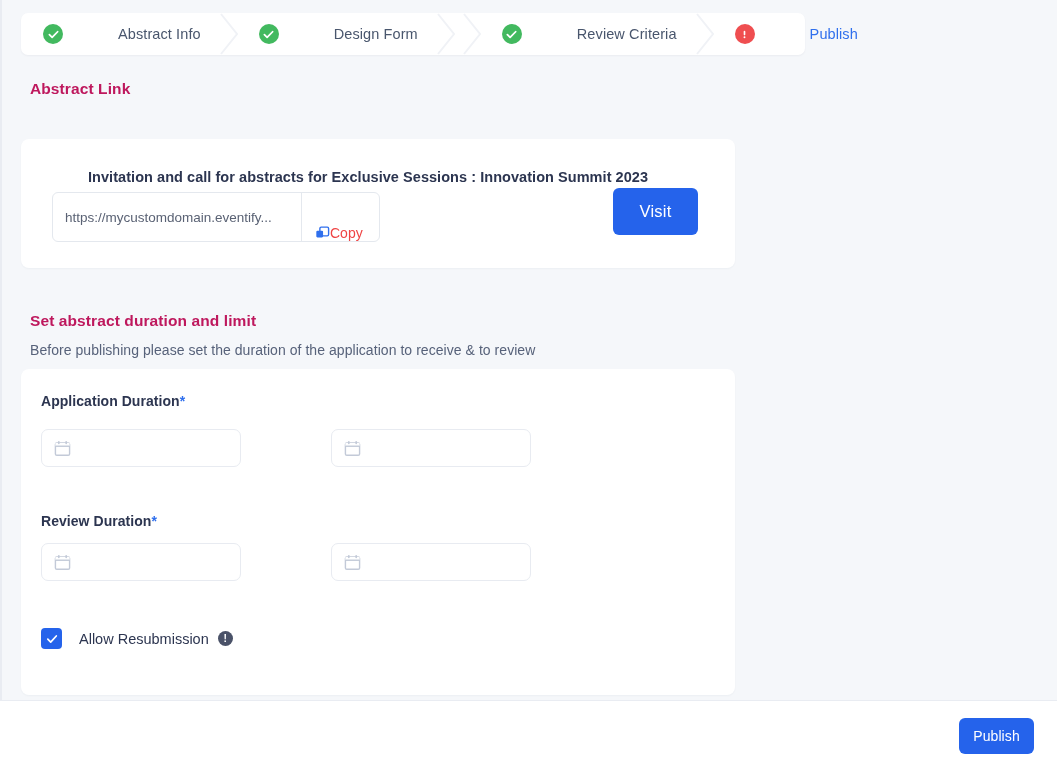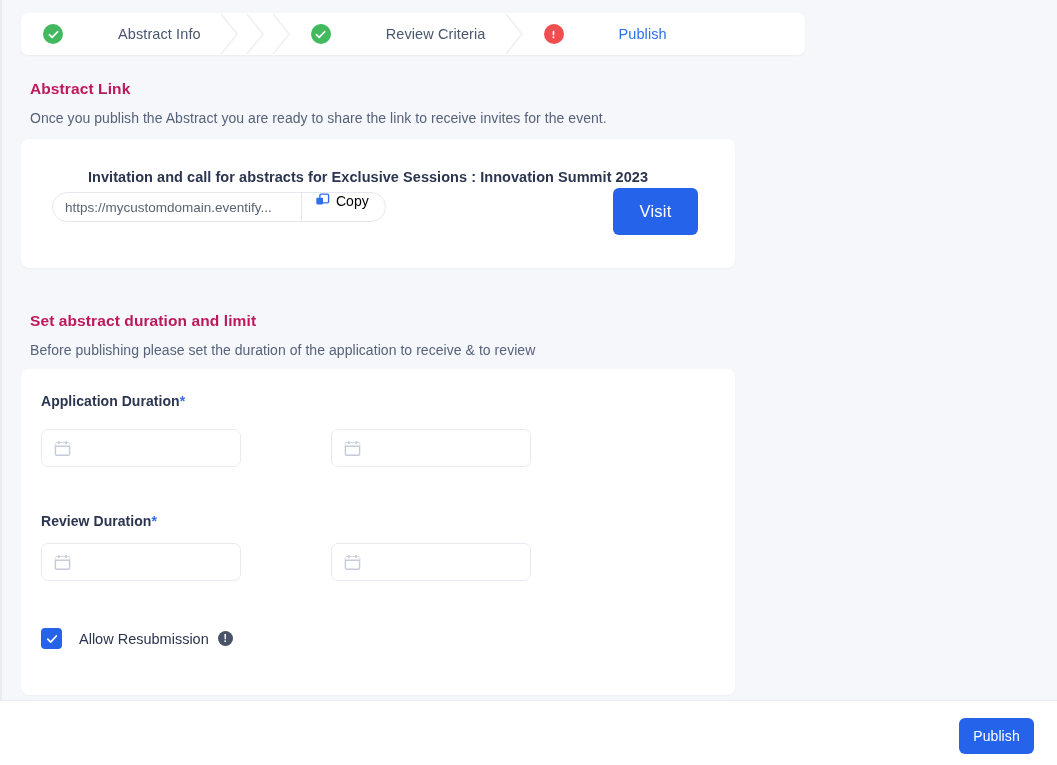--- a/index.html
+++ b/index.html
@@ -100,50 +100,50 @@
     left: 31px; top: 30px;
     font-size: 14.5px;
     font-weight: bold;
     color: #2c3550;
     letter-spacing: 0.05px;
     margin-left: 36px;
   }
   .url-group {
     position: absolute;
     left: 31px; top: 53px;
-    height: 30px;
+    height: 50px;
     display: flex;
     align-items: stretch;
     border: 1px solid #e4e8ee;
-    border-radius: 16px;
+    border-radius: 6px;
     overflow: hidden;
     background: #fff;
   }
   .url-input {
     width: 248px;
     border: none;
     outline: none;
     background: transparent;
     font-family: "Liberation Sans", sans-serif;
     font-size: 13.5px;
     color: #5a6274;
     padding: 0 12px;
     text-overflow: ellipsis;
     white-space: nowrap;
     overflow: hidden;
   }
   .url-divider { width: 1px; background: #e4e8ee; }
   .copy-btn {
-    display: flex; align-items: flex-start; gap: 6px;
+    display: flex; align-items: flex-end; gap: 0;
     padding: 0 16px 0 13px;
     border: none; background: transparent;
     cursor: pointer;
     font-family: "Liberation Sans", sans-serif;
     font-size: 14px;
-    color: #000000;
+    color: #ef4444;
     white-space: nowrap;
   }
   .copy-btn svg { display: block; }
   .visit-btn {
     position: absolute;
     left: 592px; top: 49px;
     width: 85px; height: 47px;
     background: #2563eb;
     color: #fff;
     border: none; border-radius: 6px;
@@ -253,20 +253,28 @@
           </svg>
       </span>
       <span class="step-label">Abstract Info</span>
     </div>
     <div class="step-sep">
       <svg width="26" height="42" viewBox="0 0 26 42">
           <path d="M4 1 L20 21 L4 41" fill="none" stroke="#f0f2f6" stroke-width="2"></path>
         </svg>
     </div>
 
+    <div class="step">
+      <span class="step-icon done">
+        <svg width="11" height="11" viewBox="0 0 12 12">
+            <path d="M1.5 6.2l3 3 6-6.2" fill="none" stroke="#fff" stroke-width="1.9" stroke-linecap="round" stroke-linejoin="round"></path>
+          </svg>
+      </span>
+      <span class="step-label">Design Form</span>
+    </div>
     <div class="step-sep">
       <svg width="26" height="42" viewBox="0 0 26 42">
           <path d="M4 1 L20 21 L4 41" fill="none" stroke="#f0f2f6" stroke-width="2"></path>
         </svg>
     </div>
 
     <div class="step-sep">
       <svg width="26" height="42" viewBox="0 0 26 42">
           <path d="M4 1 L20 21 L4 41" fill="none" stroke="#f0f2f6" stroke-width="2"></path>
         </svg>
@@ -292,21 +300,20 @@
             <rect x="5.1" y="2" width="1.8" height="5" rx="0.9" fill="#fff"></rect>
             <circle cx="6" cy="9" r="1.05" fill="#fff"></circle>
           </svg>
       </span>
       <span class="step-label active">Publish</span>
     </div>
 
   </div>
 
   <div class="section-title" style="left:30px; top:80px;">Abstract Link</div>
-  <div class="section-sub" style="left:30px; top:110px;">Once you publish the Abstract you are ready to share the link to receive invites for the event.</div>
 
   <div class="card" id="abstract-link-card">
 
     <div class="link-title">Invitation and call for abstracts for Exclusive Sessions : Innovation Summit 2023</div>
 
     <div class="url-group">
       <input class="url-input" type="text" readonly="" value="https://mycustomdomain.eventify..." style="">
       <div class="url-divider"></div>
       <button class="copy-btn">
         <span>

